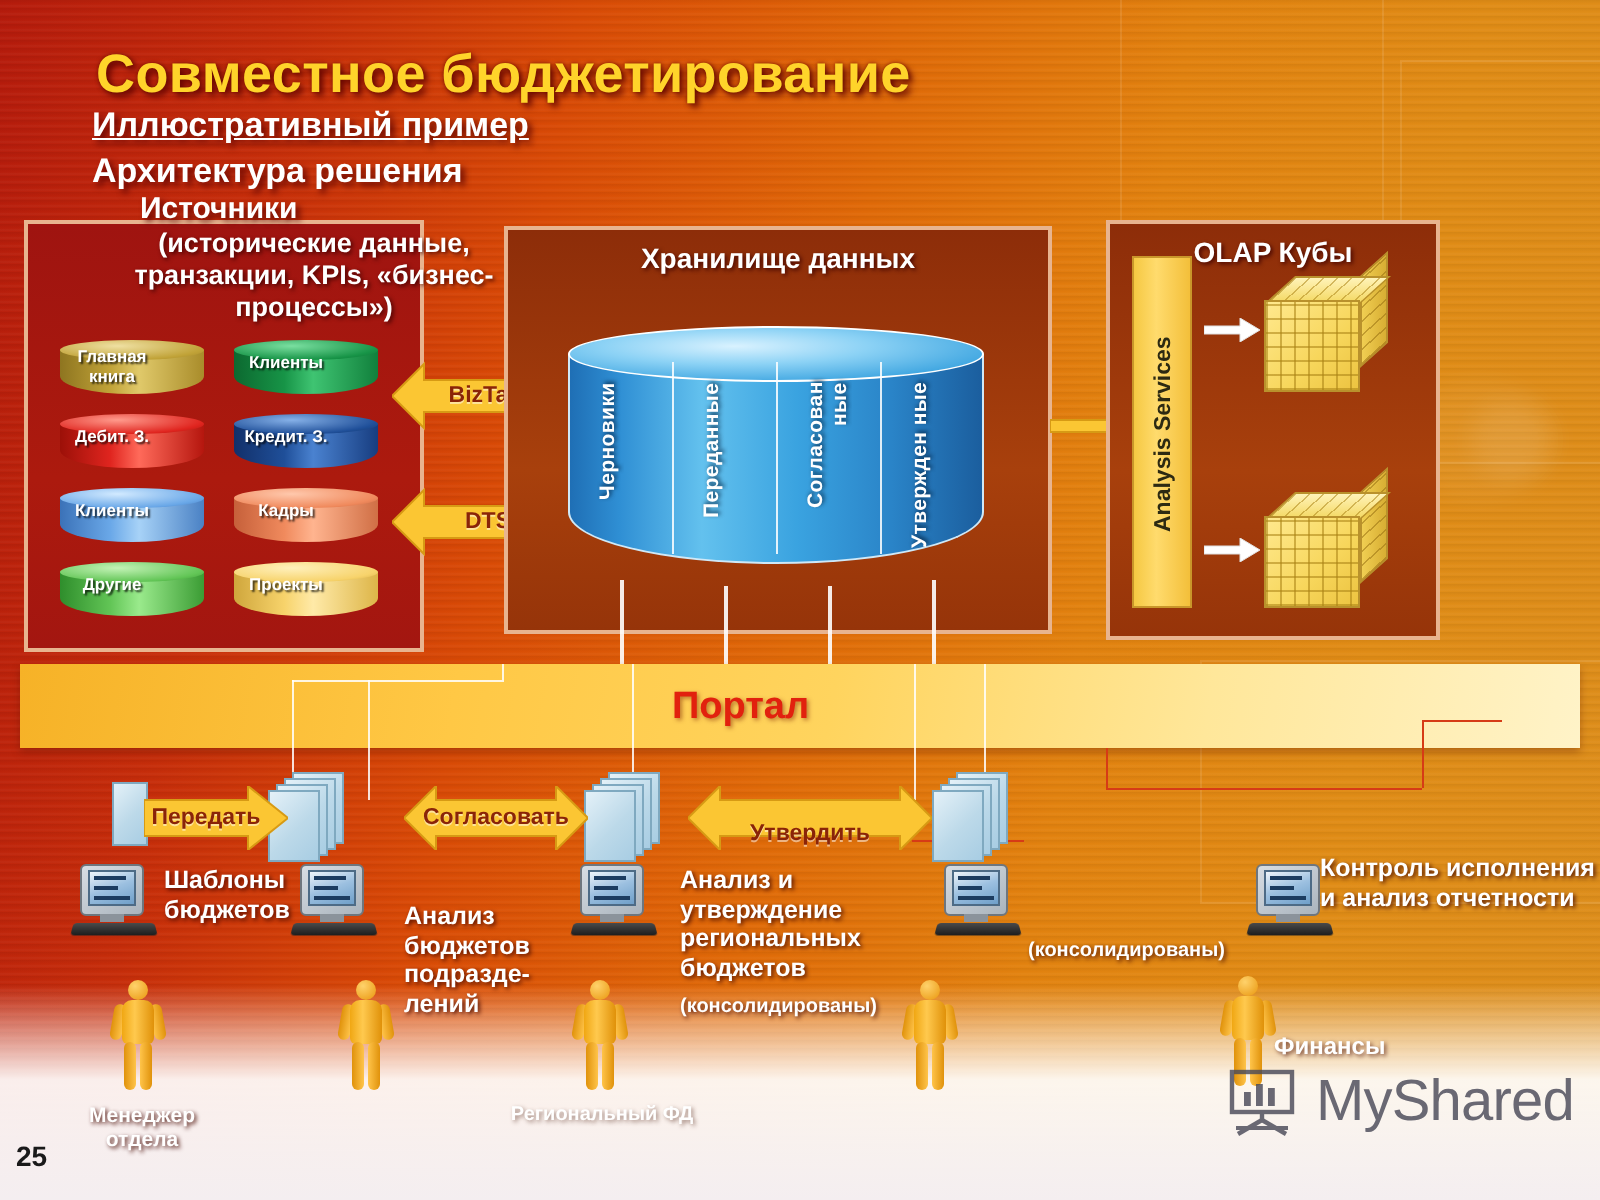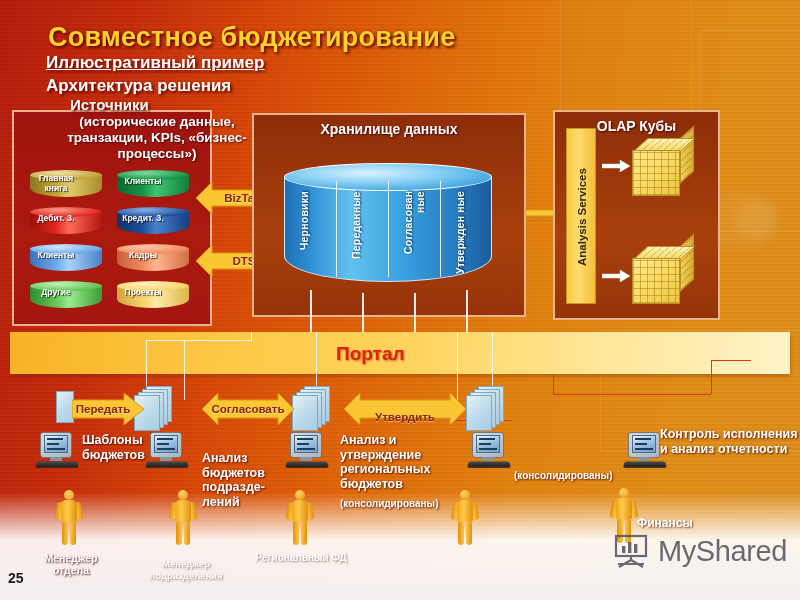--- a/index.html
+++ b/index.html
@@ -481,21 +481,20 @@
   <div class="person" style="left:611px;top:488px;">
     <div class="head"></div>
       <div class="larm"></div>
       <div class="rarm"></div>
     <div class="torso"></div>
       <div class="lleg"></div>
       <div class="rleg"></div>
   </div>
 
   <div class="rolelabel" style="left:28px;top:552px;width:86px;">Менеджер отдела</div>
-  <div class="rolelabel" style="left:136px;top:558px;width:100px;font-size:9.5px;color:#ffffff;text-shadow:1px 1px 2px rgba(150,120,110,.9);">Менеджер подразделения</div>
   <div class="rolelabel" style="left:252px;top:552px;width:98px;font-size:10px;text-shadow:1px 1px 2px rgba(150,120,110,.9);">Региональный ФД</div>
 
   <div id="finance-label">Финансы</div>
 
   <div id="watermark">
     <svg width="40" height="36" viewBox="0 0 40 36">
       <rect x="4" y="3" width="30" height="20" fill="none" stroke="#4a4a58" stroke-width="2.2"></rect>
       <rect x="10" y="13" width="3.4" height="7" fill="#4a4a58"></rect>
       <rect x="16" y="9" width="3.4" height="11" fill="#4a4a58"></rect>
       <rect x="22" y="11" width="3.4" height="9" fill="#4a4a58"></rect>

